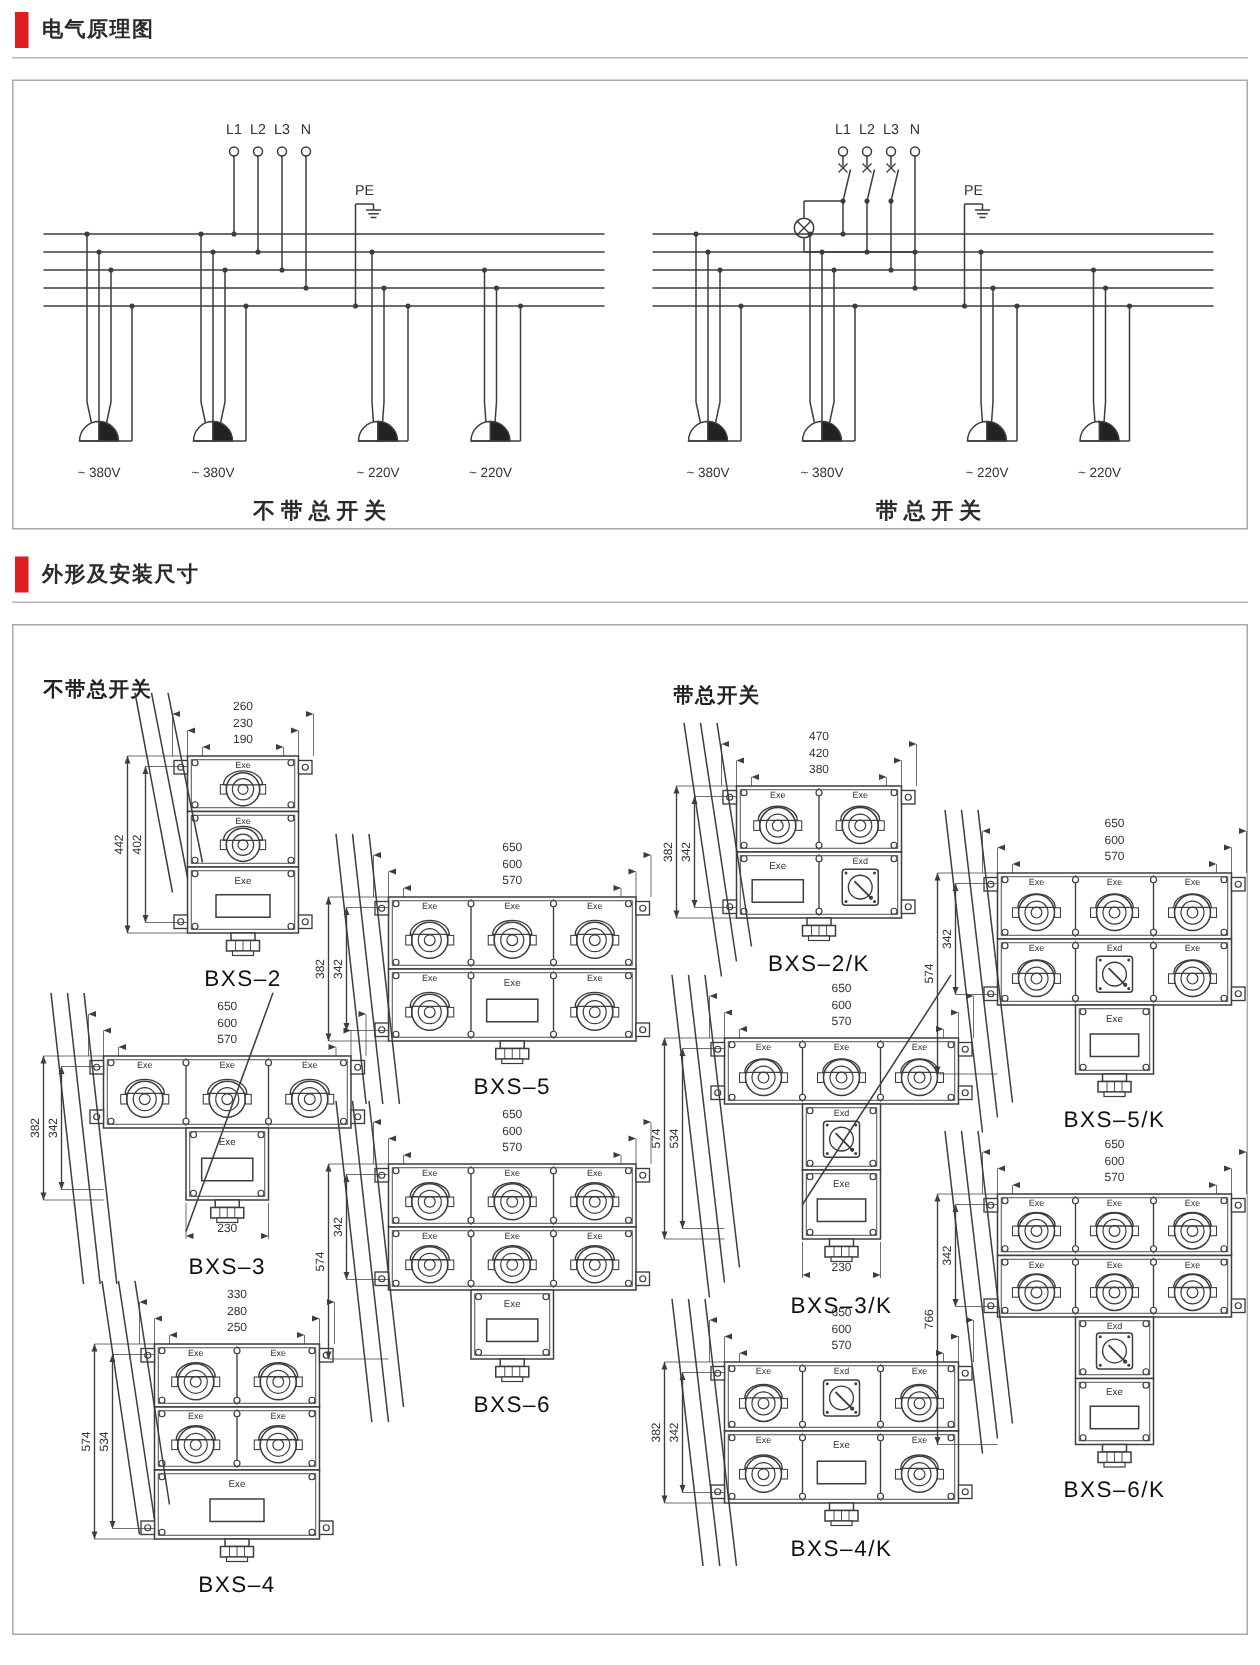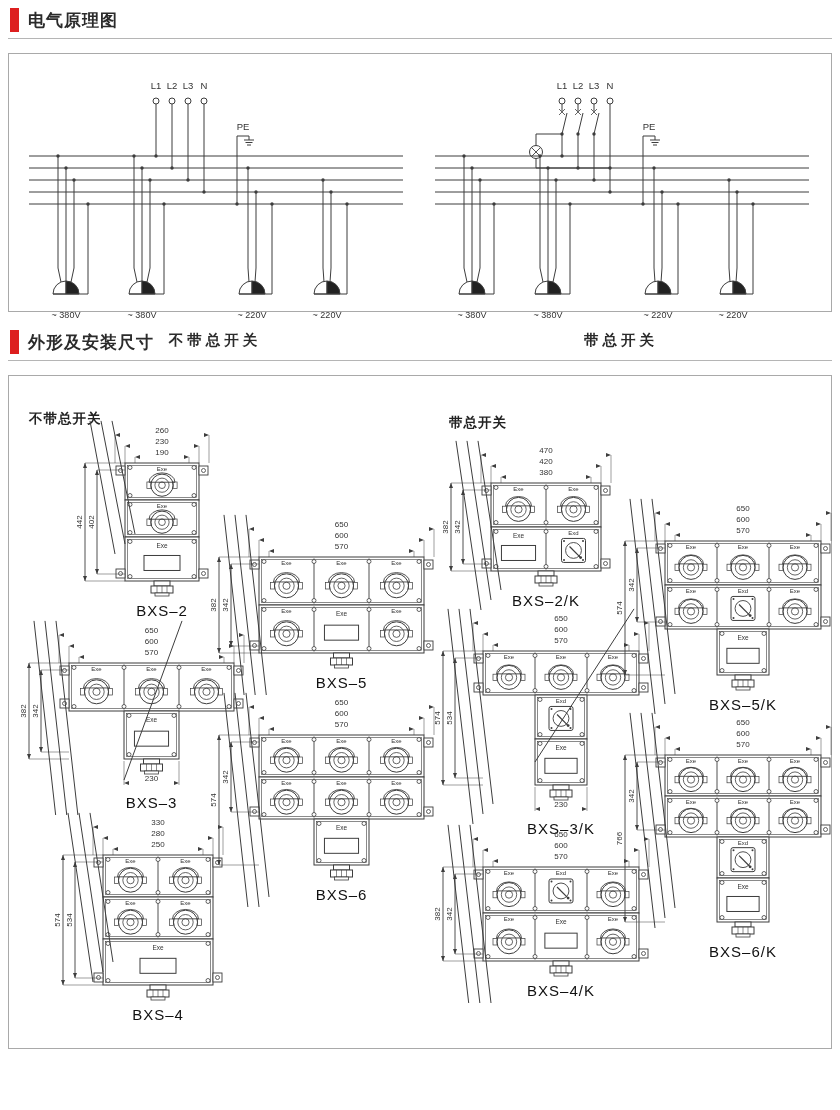--- a/index.html
+++ b/index.html
@@ -1,21 +1,21 @@
 <!DOCTYPE html>
 <html><head>
 <meta charset="utf-8">
 <style>
   html,body{margin:0;padding:0;background:#fff;}
   body{width:840px;height:1110px;overflow:hidden;font-family:"Liberation Sans",sans-serif;color:#222;}
   .sec-head{display:flex;align-items:center;margin:8px 8px 0 8px;padding-bottom:6px;border-bottom:1px solid #b5b5b5;}
   .sec-head .bar{display:inline-block;width:9px;height:24px;margin-left:2px;margin-right:9px;}
-  .sec-head h2{margin:0;font-size:17px;font-weight:bold;color:#2b2b2b;letter-spacing:1px;text-align:right;}
+  .sec-head h2{margin:0;font-size:14px;font-weight:bold;color:#2b2b2b;letter-spacing:1px;text-align:right;}
   .panel{margin:14px 8px 0 8px;border:1px solid #a9a9a9;background:#fff;position:relative;}
-  #circuit-panel{height:259px;display:flex;justify-content:space-between;padding:0 6px;box-sizing:border-box;}
+  #circuit-panel{height:300px;display:flex;justify-content:space-between;padding:0 6px;box-sizing:border-box;}
   #circuit-panel svg{display:block;margin-top:2px;}
   .sec-head.second{margin-top:18px;}
   #dims-panel{height:672px;}
   .grp-label{position:absolute;font-size:13.5px;font-weight:bold;color:#222;letter-spacing:1px;}
   .grp-label.left{left:20px;top:34px;}
   .grp-label.right{left:440px;top:38px;}
   #dims-panel svg{position:absolute;}
   svg text{font-family:"Liberation Sans",sans-serif;}
 </style>
 </head>

